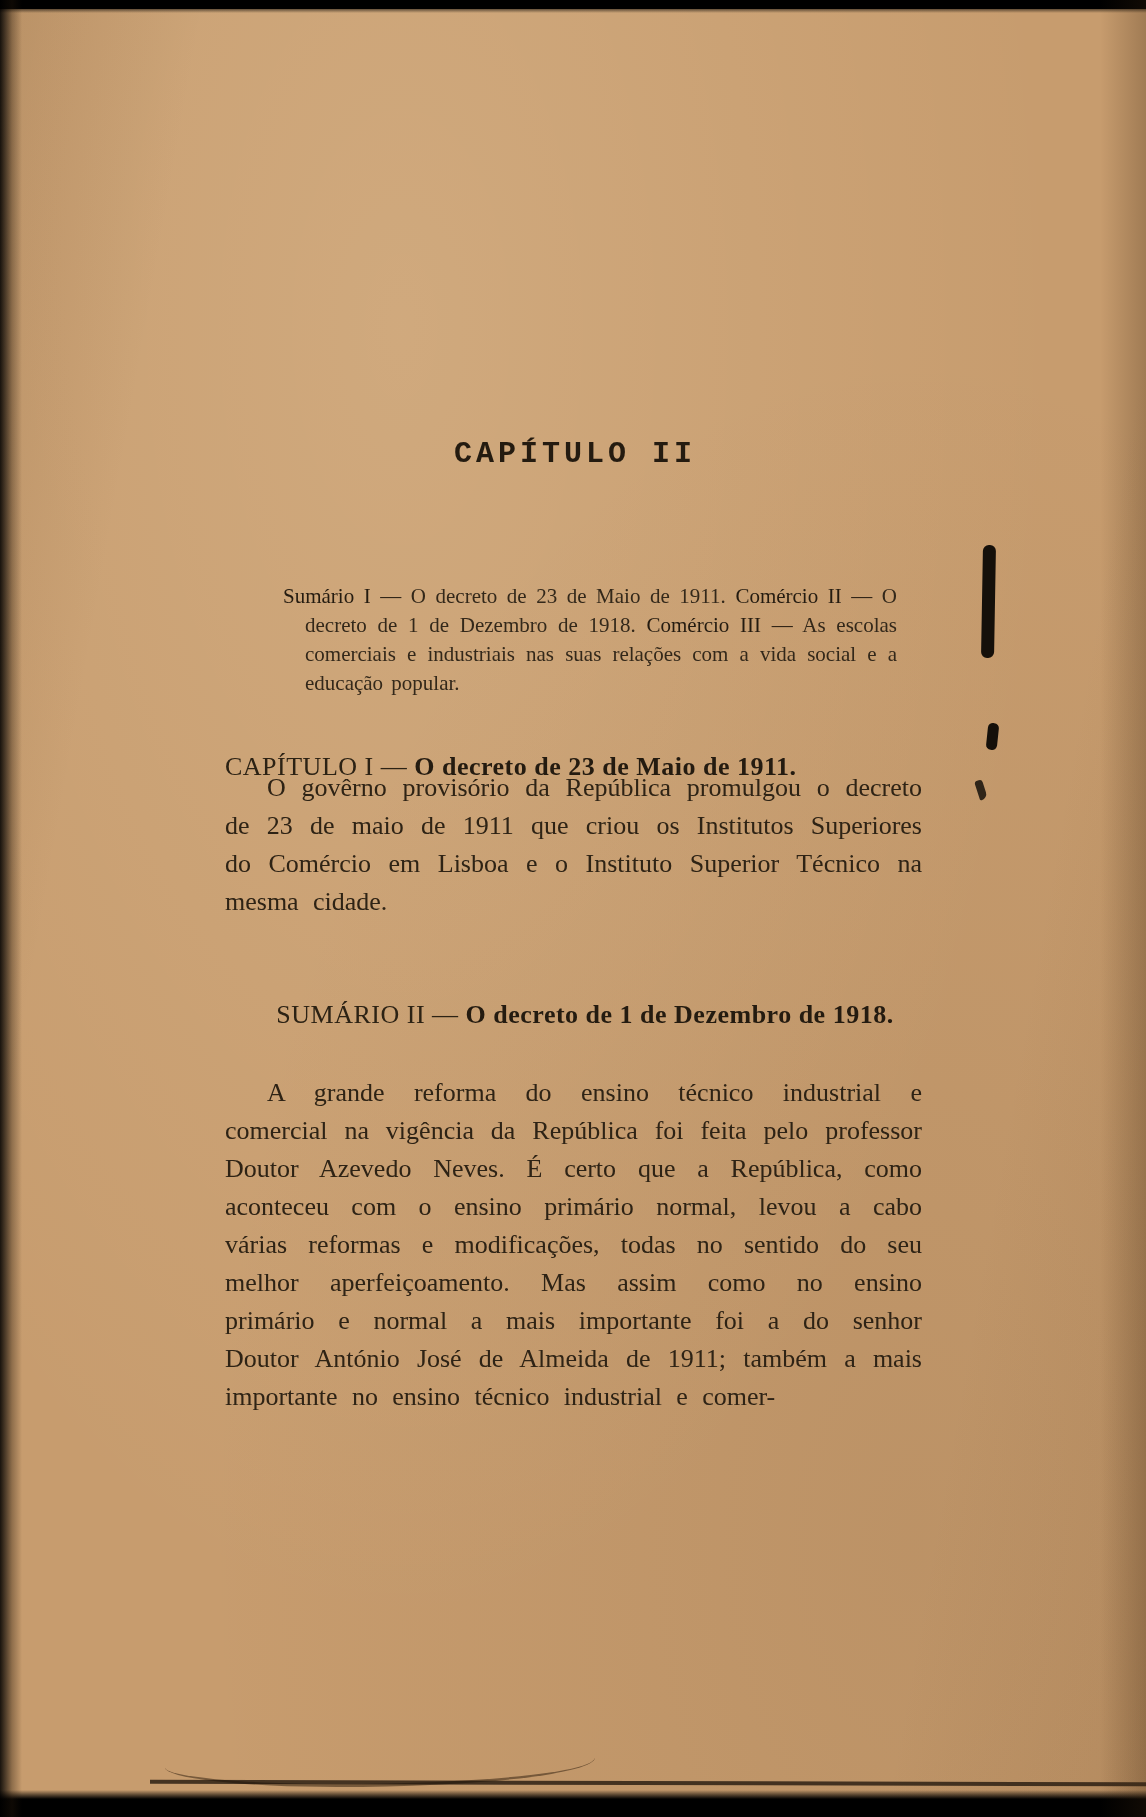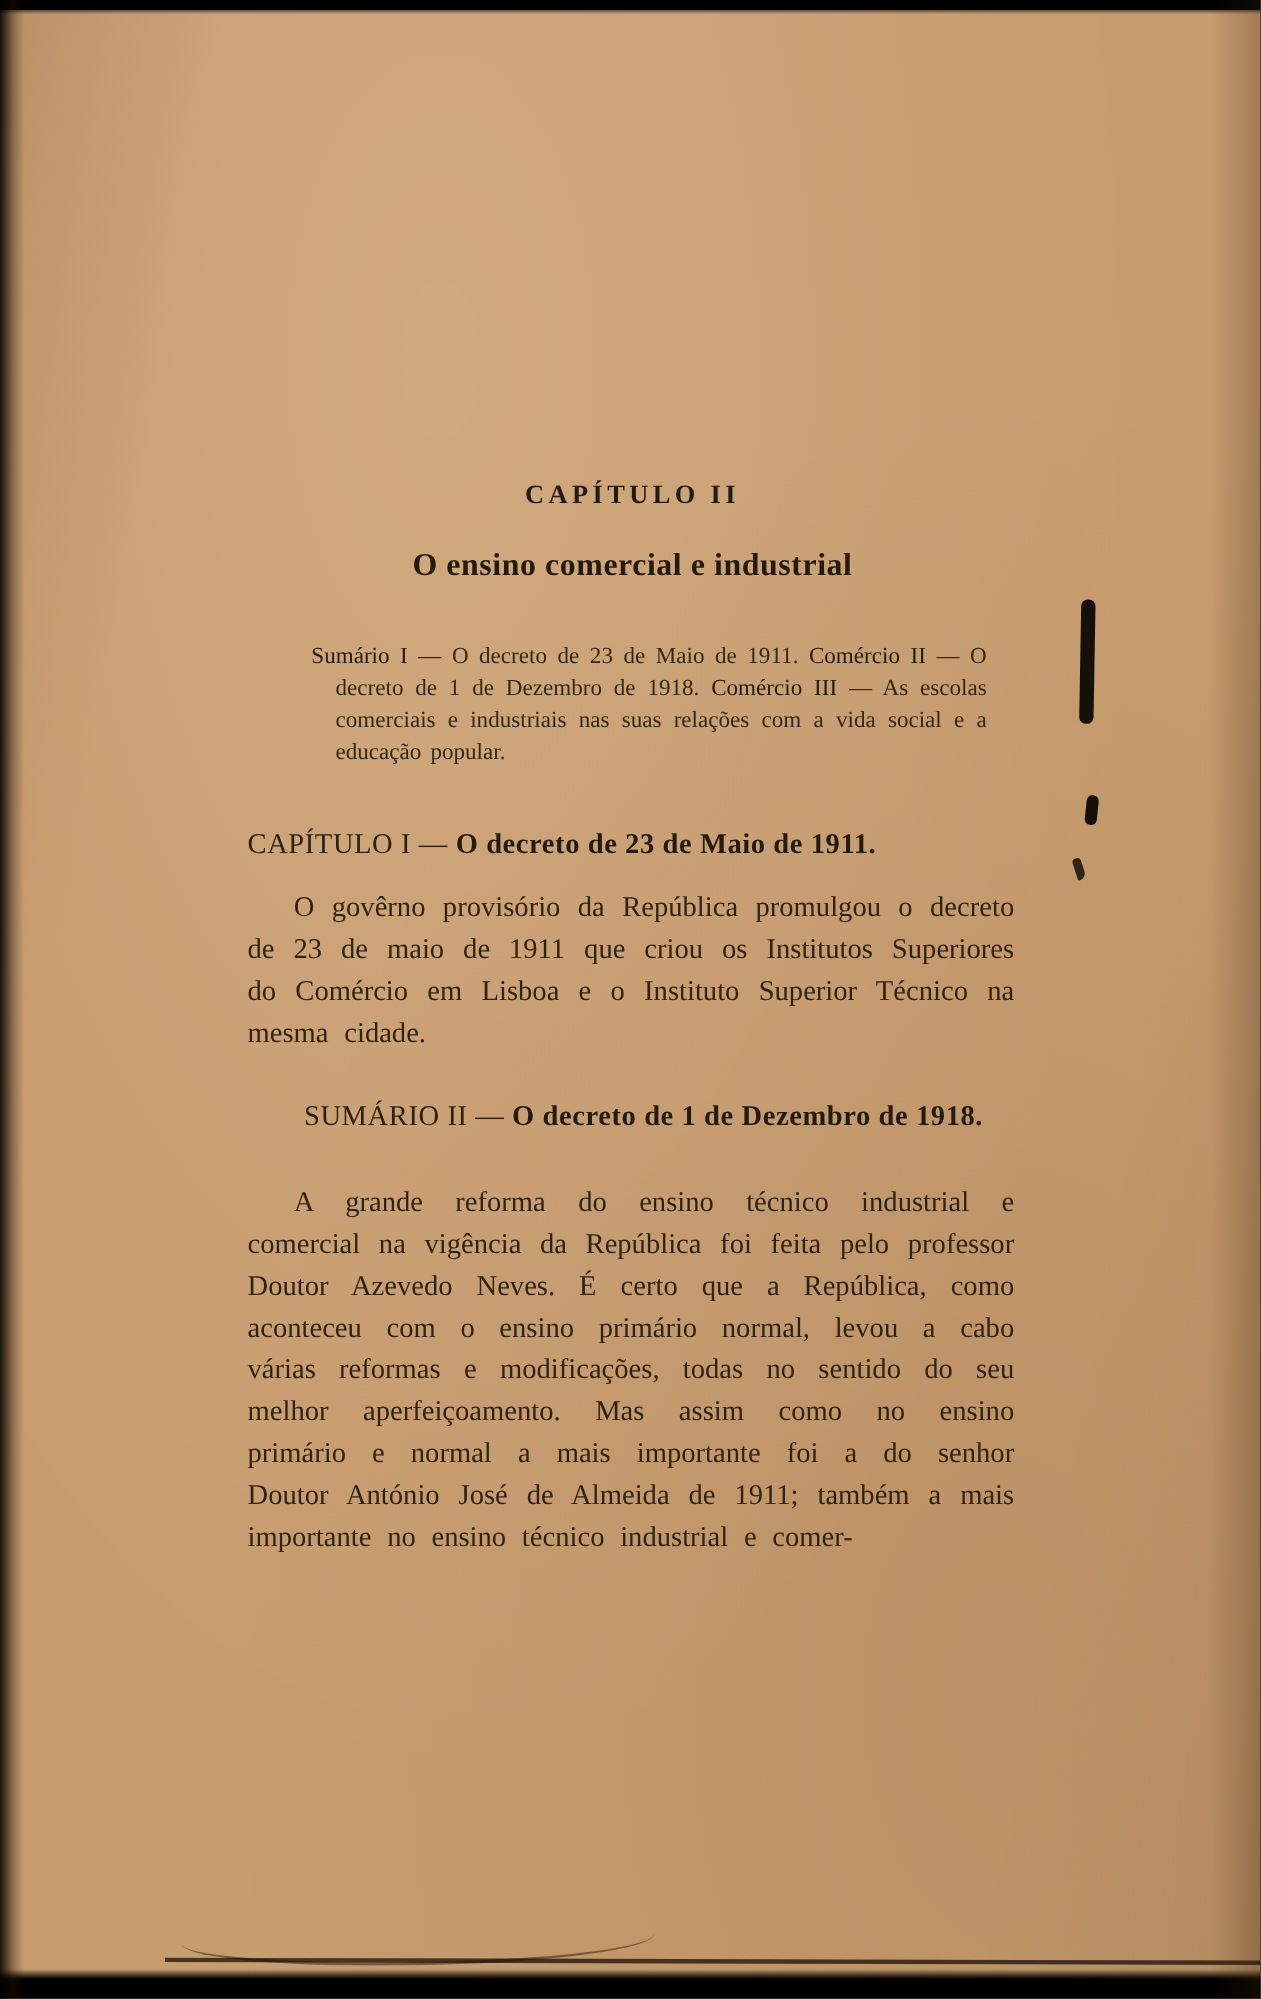--- a/index.html
+++ b/index.html
@@ -51,24 +51,25 @@
   .artifact.a1 { left: 982px; top: 545px; width: 13px; height: 113px; border-radius: 6px; transform: rotate(1deg); }
   .artifact.a2 { left: 987px; top: 723px; width: 11px; height: 27px; border-radius: 5px; transform: rotate(6deg); }
   .artifact.a3 { left: 977px; top: 780px; width: 8px; height: 20px; border-radius: 4px 4px 8px 2px; transform: rotate(-18deg); opacity: 0.85; }
 
   .ink { color: #2e2417; }
 
   .chapter-heading {
     position: absolute;
     left: 225px; top: 437px; width: 700px;
     text-align: center;
-    font-size: 24px;
+    font-size: 30px;
     font-weight: bold;
     letter-spacing: 4px;
     color: #241b10;
+    font-family: Liberation Mono, monospace;
   }
   .chapter-subtitle {
     position: absolute;
     left: 225px; top: 498px; width: 700px;
     text-align: center;
     font-size: 29px;
     font-weight: bold;
     letter-spacing: 0.5px;
     color: #241b10;
   }
@@ -99,31 +100,30 @@
   .section-body {
     position: absolute;
     left: 225px; width: 697px;
     font-size: 26px;
     line-height: 38px;
     text-align: justify;
     word-spacing: 0.30em;
     text-indent: 42px;
     color: #2e2315;
   }
-  .section-body.b1 { top: 806px; }
+  .section-body.b1 { top: 769px; }
   .section-body.b2 { top: 1074px; }
 </style>
 </head>
 <body>
 
 <div class="scan">
 
   <div class="chapter-heading ink">CAPÍTULO II</div>
 
-  <div class="chapter-subtitle ink">O ensino comercial e industrial</div>
 
   <div class="summary-block">
     <span><span class="summary-label">Sumário I — </span><span>O decreto de 23 de Maio de 1911. </span></span><span><span class="summary-label">Comércio II — </span><span>O decreto de 1 de Dezembro de 1918. </span></span><span><span class="summary-label">Comércio III — </span><span>As escolas comerciais e industriais nas suas relações com a vida social e a educação popular.</span></span>
   </div>
 
   <div class="section-heading s1">
     <span class="hl">CAPÍTULO I</span><span class="hl"> — </span><span class="ht">O decreto de 23 de Maio de 1911.</span>
   </div>
 
   <div class="section-body b1">O govêrno provisório da República promulgou o decreto de 23 de maio de 1911 que criou os Institutos Superiores do Comércio em Lisboa e o Instituto Superior Técnico na mesma cidade.</div>

